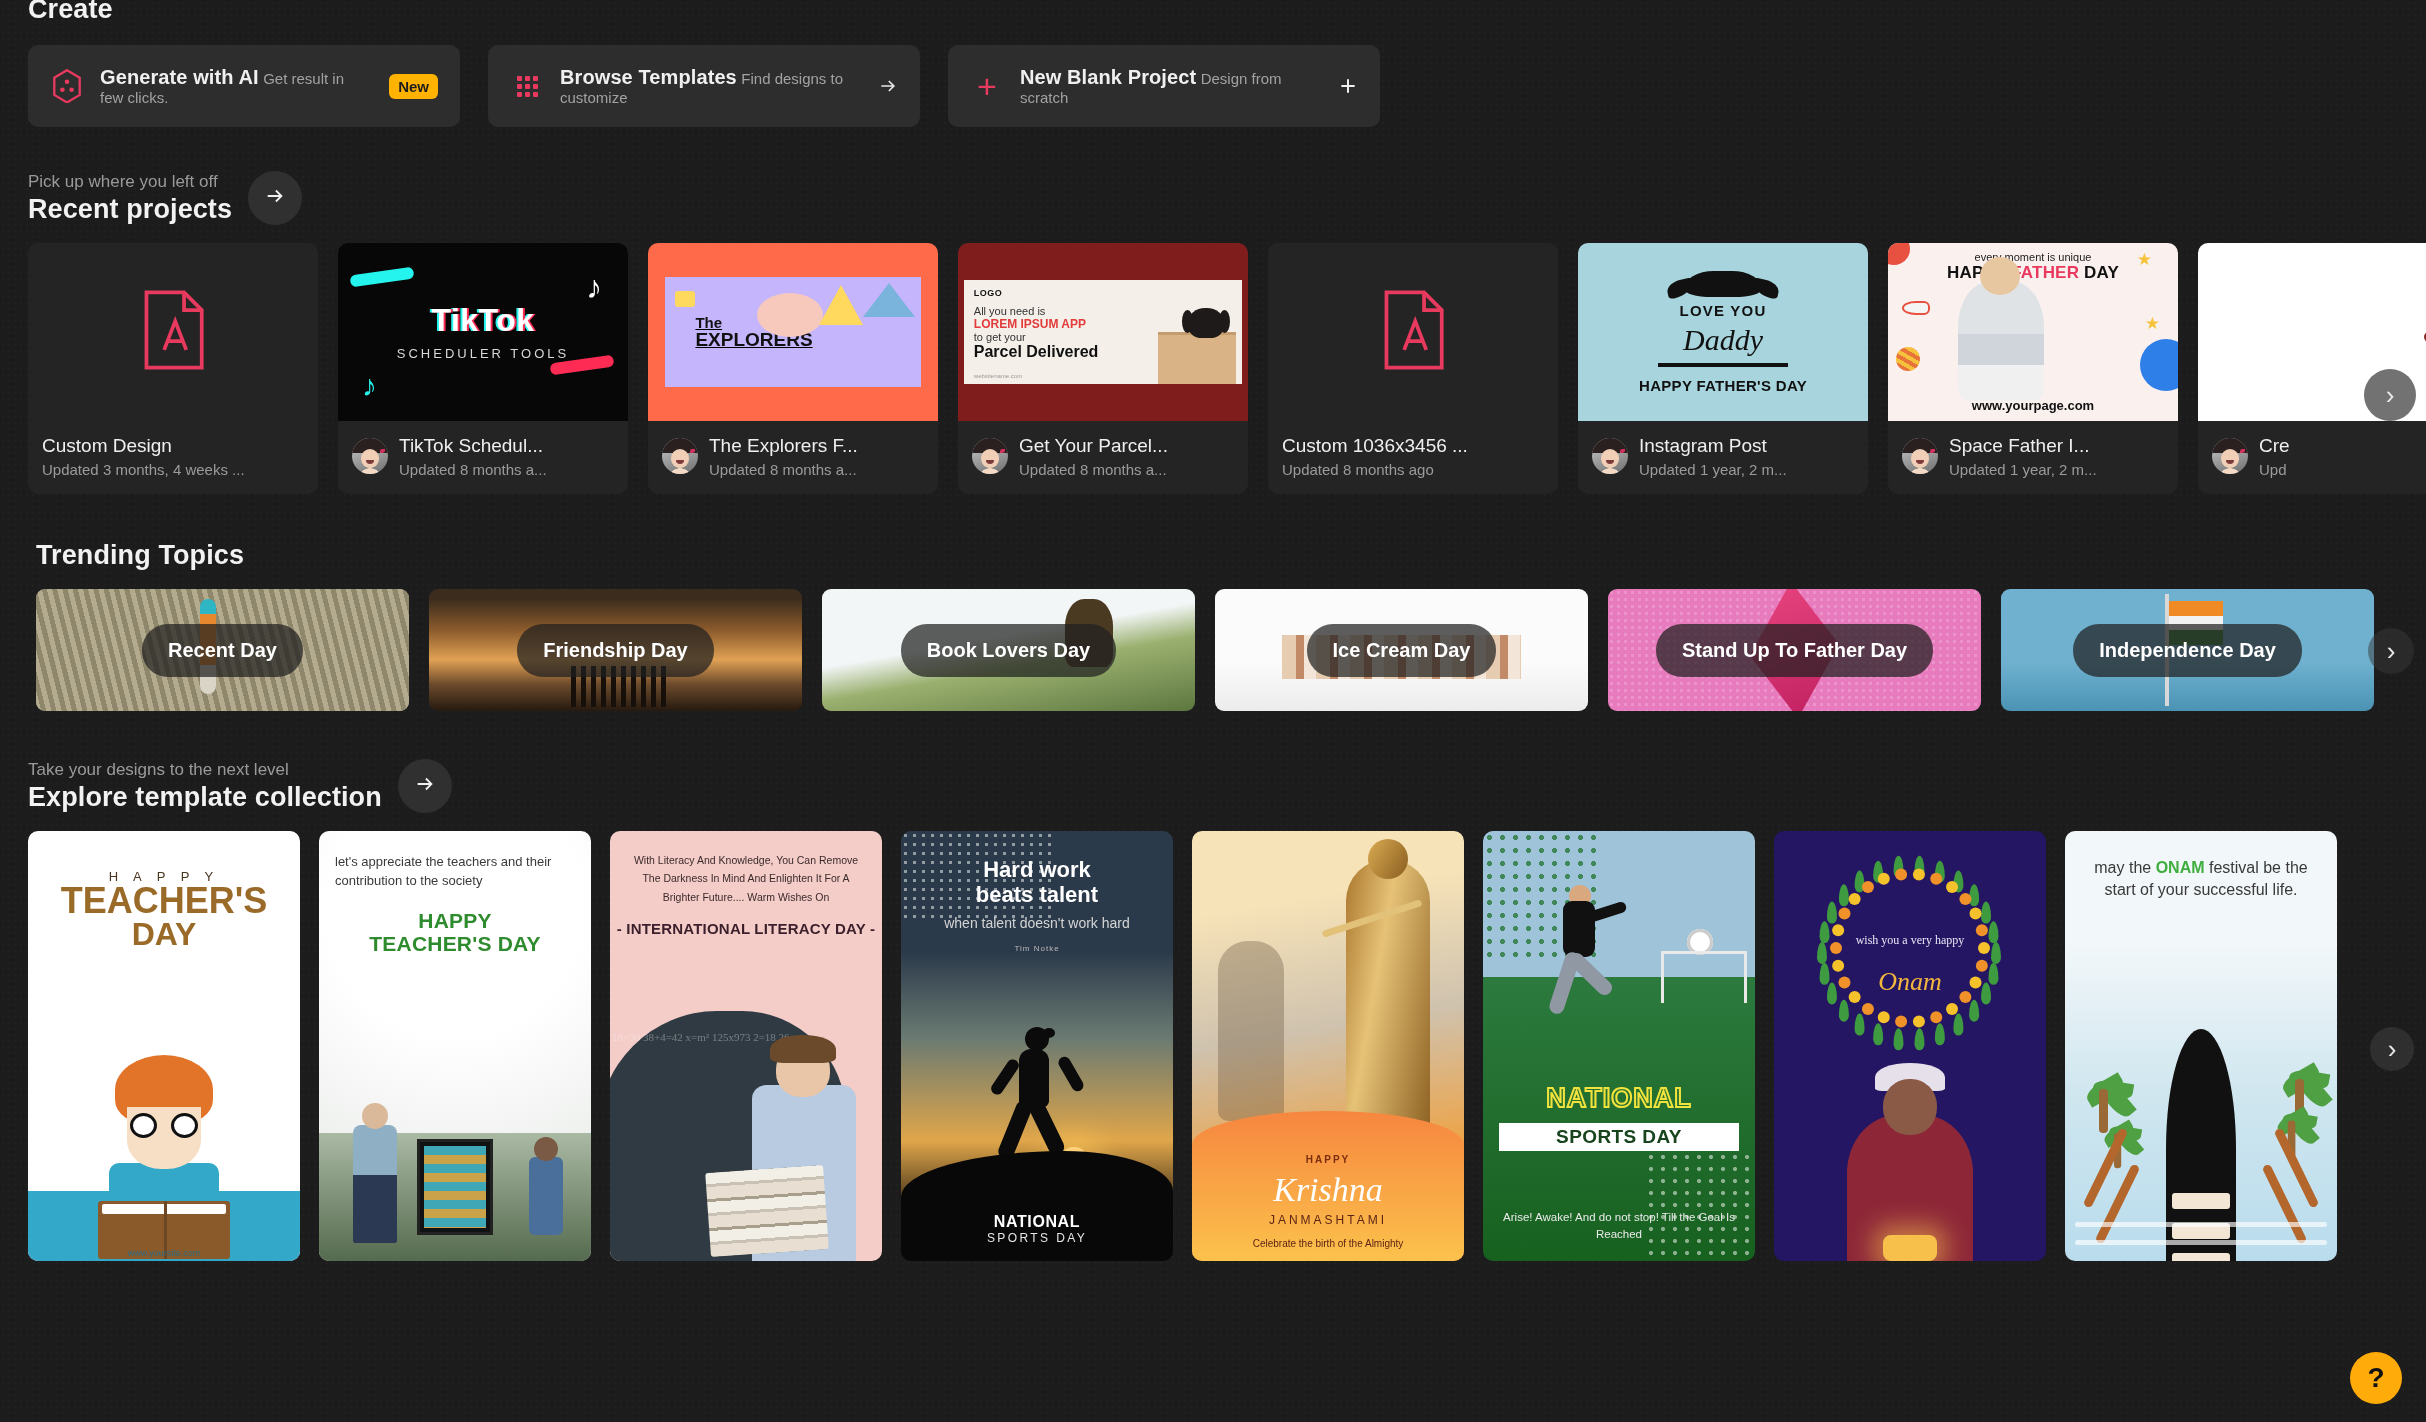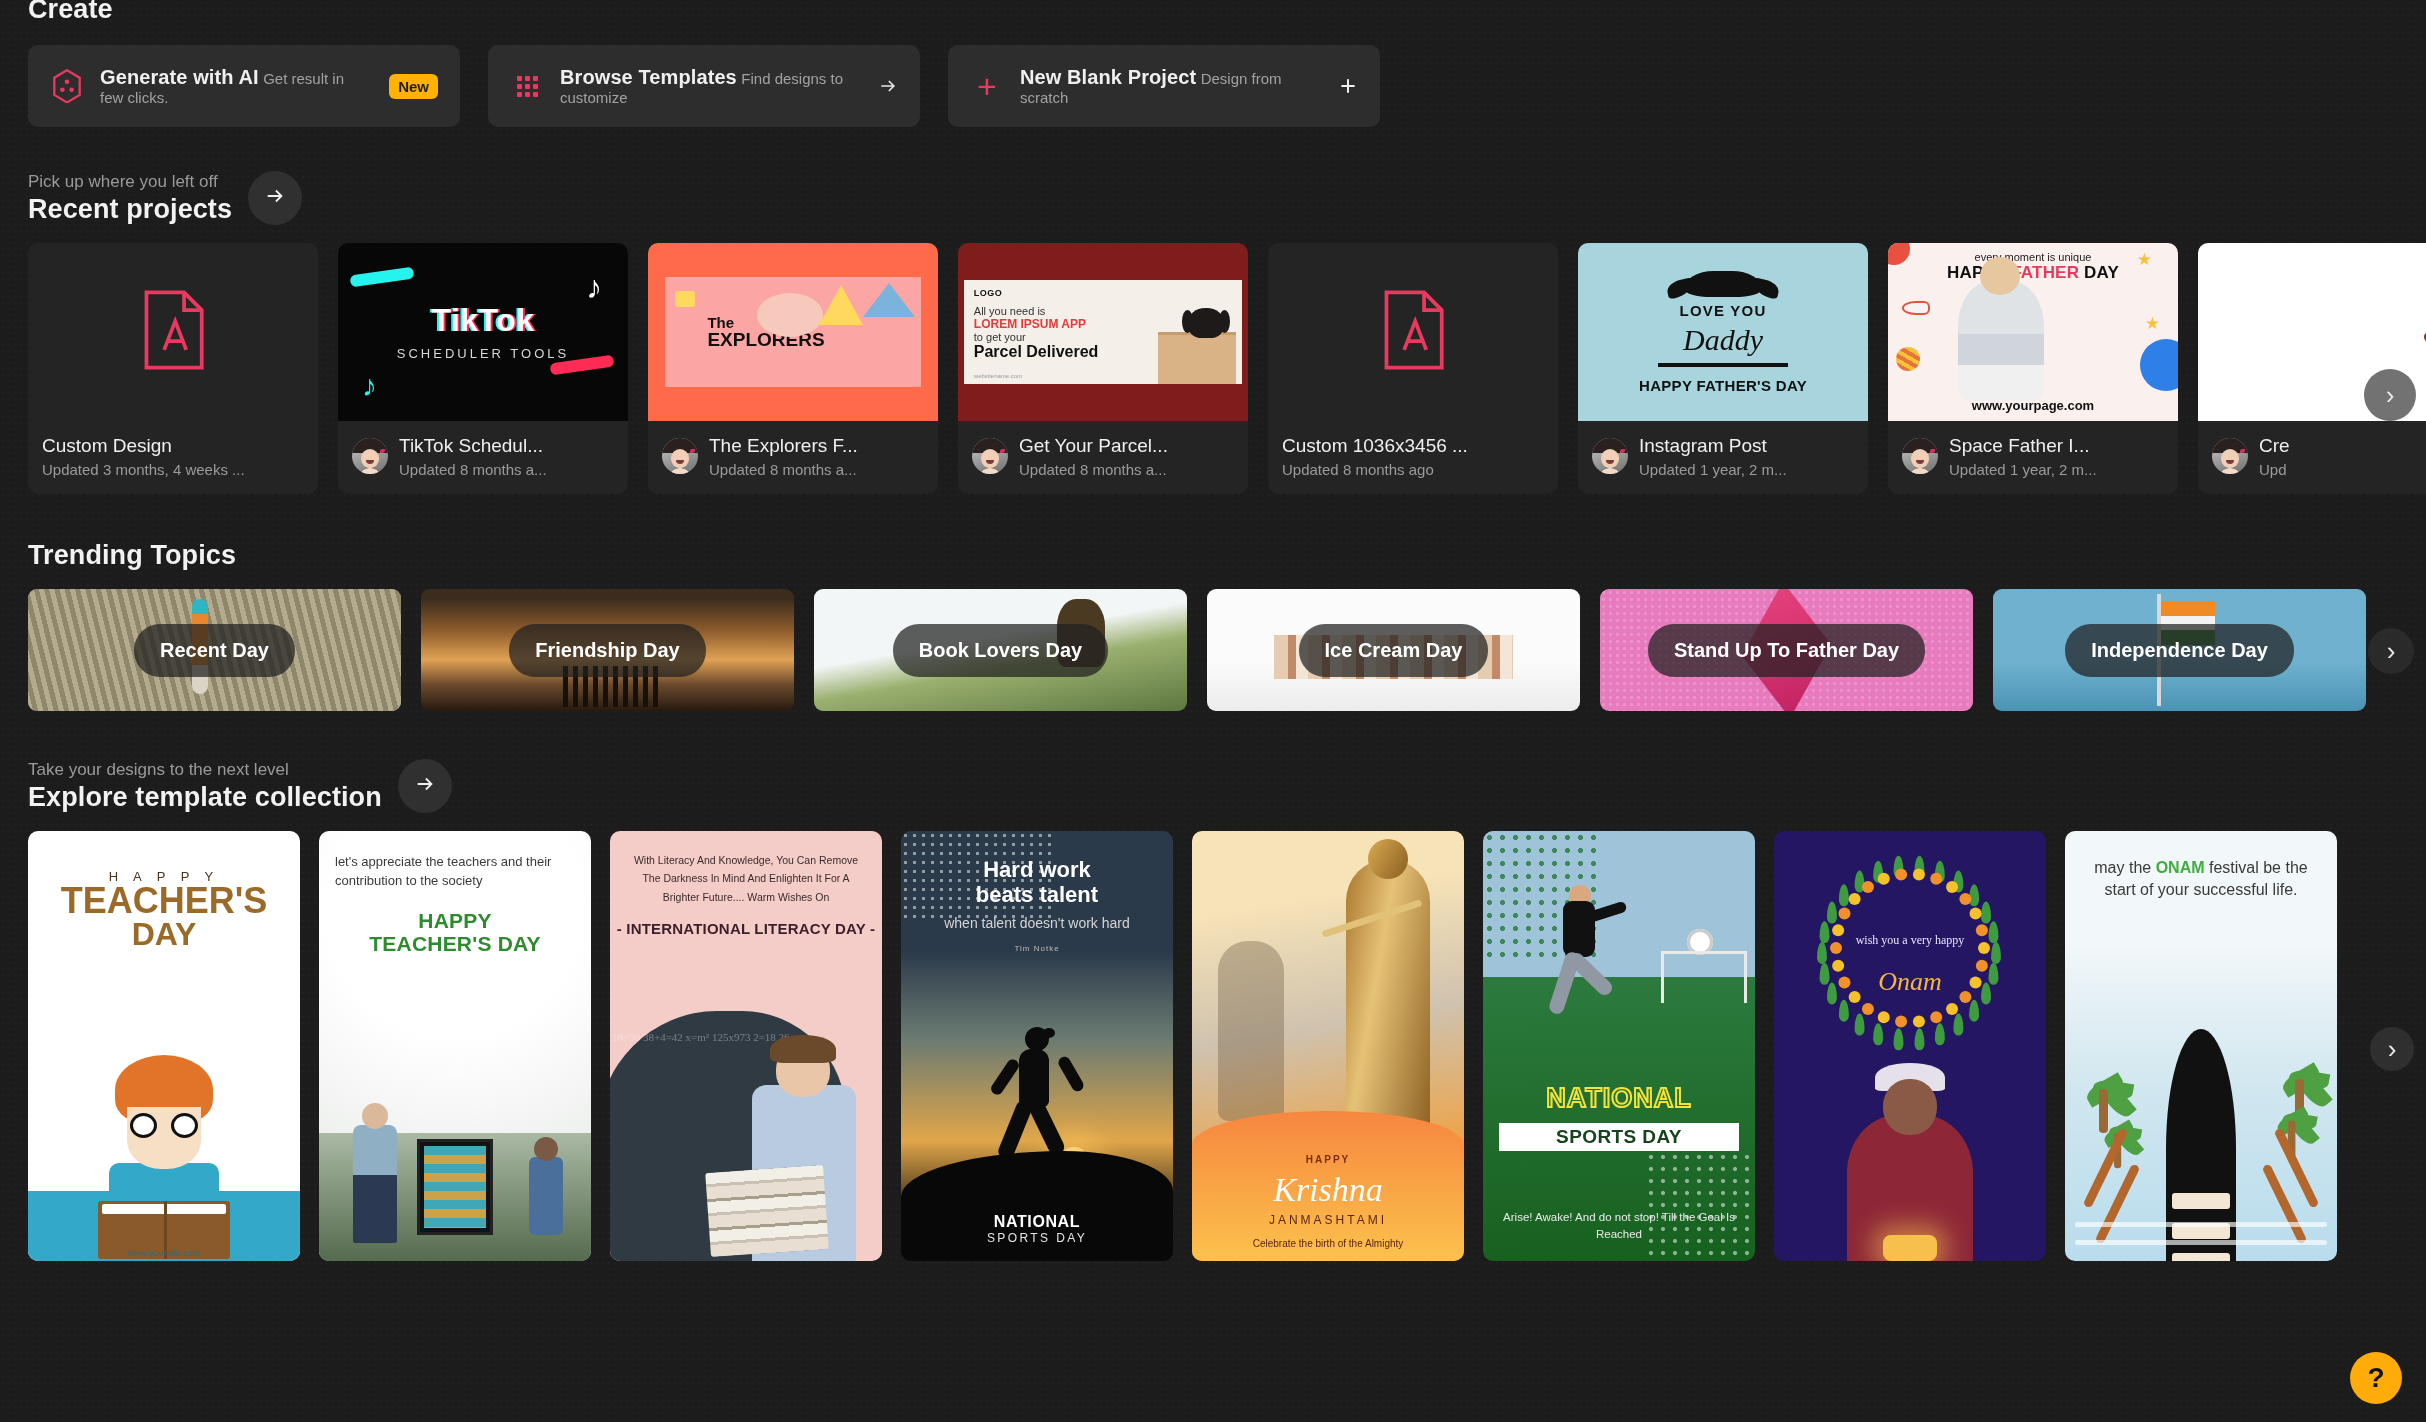--- a/index.html
+++ b/index.html
@@ -137,21 +137,21 @@
   }
   .tiktok-thumb .tt-word { font-size: 32px; font-weight: bold; color:#fff; position:relative; letter-spacing:.5px;}
   .tiktok-thumb .tt-word::before{content:attr(data-t); position:absolute; left:-2px; top:0; color:#25f4ee;}
   .tiktok-thumb .tt-word::after{content:attr(data-t); position:absolute; left:2px; top:0; color:#fe2c55;}
   .tiktok-thumb .tt-word span{position:relative; z-index:2;}
   .tiktok-thumb .tt-sub { color:#d8d8d8; font-size:13px; letter-spacing:3px; margin-top:7px; text-align:center; line-height:1.25;}
   .tt-note { position:absolute; font-weight:bold; }
   .tt-zig { position:absolute; height:12px; border-radius:6px;}
 
   .explorers-thumb { width:100%; height:100%; background:#ff6b4a; display:flex; align-items:center; justify-content:center;}
-  .explorers-inner { width:88%; height:62%; background:#fca5a5; display:flex; align-items:center; padding:0 26px; position:relative;}
+  .explorers-inner { width:88%; height:62%; background:#c4b5fd; display:flex; align-items:center; padding:0 14px; position:relative;text-decoration:underline;}
   .explorers-inner .et { font-weight:bold; color:#111; line-height:1.0; font-size:15px; margin-left:16px;}
   .explorers-inner .et b{display:block; font-size:19px;}
   .blob { position:absolute; border-radius:50%; }
 
   .parcel-thumb { width:100%; height:100%; background:#7f1d1d; display:flex; align-items:center; justify-content:center;}
   .parcel-inner { width:96%; height:58%; background:#f4efe9; position:relative; padding:8px 10px;}
   .parcel-inner .logo { font-size:9px; font-weight:bold; color:#111; letter-spacing:.5px;}
   .parcel-inner .l1 { font-size:11px; color:#333; margin-top:7px;}
   .parcel-inner .l2 { font-size:12px; color:#e23b3b; font-weight:bold;}
   .parcel-inner .l3 { font-size:11px; color:#333;}
@@ -183,21 +183,21 @@
   .star{position:absolute; color:#f6c33b; font-size:17px;}
   .baby{position:absolute; left:24%; bottom:20px; width:86px; height:120px;
       background: linear-gradient(180deg,#dfe3e6 0 44%, #cfd5db 44% 70%, #f0f0f0 70%);
       border-radius: 38% 38% 12% 12%;}
   .baby::before{content:""; position:absolute; left:26%; top:-24px; width:40px;height:38px;background:#e6c79f;border-radius:50%;}
 
   .lips-thumb{width:100%;height:100%;background:#fff;position:relative;}
   .lips{position:absolute; right:10px; top:46%; width:54px;height:24px;background:#8d2b2b;border-radius:50%;}
 
   
-  #trending-section { padding: 0 28px; margin-top: 46px; position: relative;}
+  #trending-section { padding: 0 28px; margin-top: 46px; position: relative; margin-left: 8px;}
   #trending-row { display:flex; gap:20px; margin-top:18px; }
   .trend-card {
     width: 373px; height: 122px; flex:none;
     border-radius: 9px; overflow:hidden; position:relative;
     display:flex; align-items:center; justify-content:center;
   }
   .trend-pill {
     position:relative; z-index:3;
     background: rgba(32,32,32,.72);
     color:#fff; font-size:20px; font-weight:bold;

